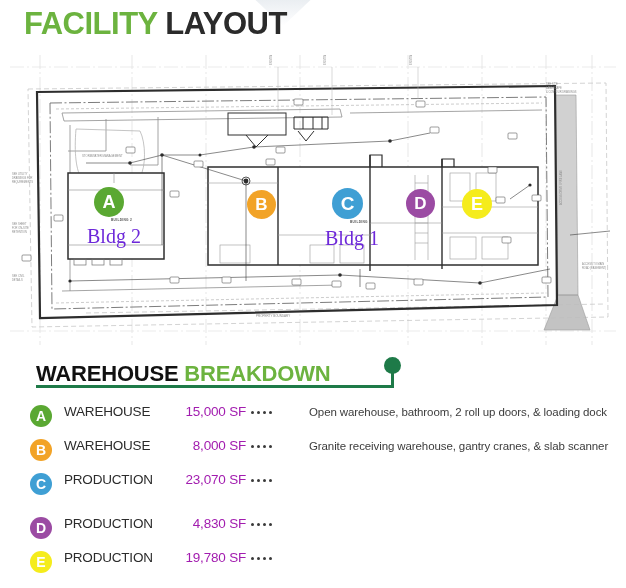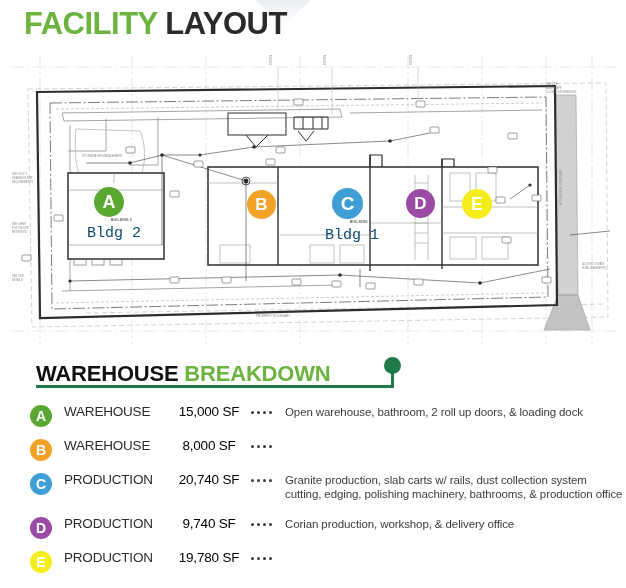--- a/index.html
+++ b/index.html
@@ -37,22 +37,22 @@
   .plan-marker{
     position:absolute;border-radius:50%;
     display:flex;align-items:center;justify-content:center;
     color:#ffffff;font-weight:bold;font-family:"Liberation Sans",sans-serif;
   }
   .plan-sub{
     position:absolute;font-size:3.2px;letter-spacing:.3px;color:#555;
     white-space:nowrap;font-weight:bold;
   }
   .plan-bldg{
-    position:absolute;font-size:15px;color:#0c4a6e;white-space:nowrap;
-    font-family:Liberation Mono, monospace;
+    position:absolute;font-size:20px;color:#6d28d9;white-space:nowrap;
+    font-family:Liberation Serif, serif;
   }
 
   
   #breakdown-head{
     position:absolute;left:36px;top:361px;
     font-size:22px;font-weight:bold;letter-spacing:-0.2px;white-space:nowrap;
   }
   #breakdown-head .b-dark{color:#111111;}
   #breakdown-head .b-green{color:#6cb33f;}
   #breakdown-rule{
@@ -80,33 +80,33 @@
     display:flex;align-items:center;justify-content:center;
     color:#ffffff;font-size:14px;font-weight:bold;
     font-family:"Liberation Sans",sans-serif;
     margin-top:1px;
   }
   .lg-type{
     width:108px;flex:0 0 108px;margin-left:12px;
     font-size:13.5px;color:#2b2b2b;letter-spacing:-0.2px;white-space:nowrap;
   }
   .lg-size{
-    width:74px;flex:0 0 74px;text-align:center;
-    font-size:13.5px;color:#000000;letter-spacing:-0.2px;white-space:nowrap;
+    width:74px;flex:0 0 74px;text-align:right;
+    font-size:13.5px;color:#a21caf;letter-spacing:-0.2px;white-space:nowrap;
   }
   .lg-dots{
     flex:0 0 34px;margin-left:5px;margin-top:7px;
     display:flex;gap:3px;align-items:center;
   }
   .lg-dots i{width:3px;height:3px;border-radius:50%;background:#3a3a3a;display:block;}
   .lg-desc{
     flex:1;font-size:11.5px;color:#3c3c3c;line-height:13.5px;margin-top:2px;
     letter-spacing:-0.1px;
   }
-  .lg-desc span{display:block;}
+  .lg-desc span{display:block;margin-left:24px;}
 </style>
 </head>
 <body>
 
 <div id="top-chevron"></div>
 
 <div id="title-block">
   <span class="t-green">FACILITY</span>
   <span class="t-dark">LAYOUT</span>
 </div>
@@ -362,51 +362,47 @@
   <div class="legend-row">
     <div class="lg-circle" style="background:#f2a327;">B</div>
     <div class="lg-type">WAREHOUSE</div>
     <div class="lg-size">8,000 SF</div>
     <div class="lg-dots">
         <i></i>
         <i></i>
         <i></i>
         <i></i>
       </div>
+    <div class="lg-desc">
+      <span>Granite receiving warehouse, gantry cranes, &amp; slab scanner</span>
+    </div>
   </div>
 
   <div class="legend-row tall">
     <div class="lg-circle" style="background:#3f9fd4;">C</div>
     <div class="lg-type">PRODUCTION</div>
-    <div class="lg-size">20,740 SF</div>
+    <div class="lg-size">23,070 SF</div>
     <div class="lg-dots">
         <i></i>
         <i></i>
         <i></i>
         <i></i>
       </div>
-    <div class="lg-desc">
-      <span>Granite production, slab carts w/ rails, dust collection system</span>
-      <span>cutting, edging, polishing machinery, bathrooms, &amp; production office</span>
-    </div>
   </div>
 
   <div class="legend-row">
     <div class="lg-circle" style="background:#9b4ba3;">D</div>
     <div class="lg-type">PRODUCTION</div>
-    <div class="lg-size">9,740 SF</div>
+    <div class="lg-size">4,830 SF</div>
     <div class="lg-dots">
         <i></i>
         <i></i>
         <i></i>
         <i></i>
       </div>
-    <div class="lg-desc">
-      <span>Corian production, workshop, &amp; delivery office</span>
-    </div>
   </div>
 
   <div class="legend-row">
     <div class="lg-circle" style="background:#f5ec1c;">E</div>
     <div class="lg-type">PRODUCTION</div>
     <div class="lg-size">19,780 SF</div>
     <div class="lg-dots">
         <i></i>
         <i></i>
         <i></i>

